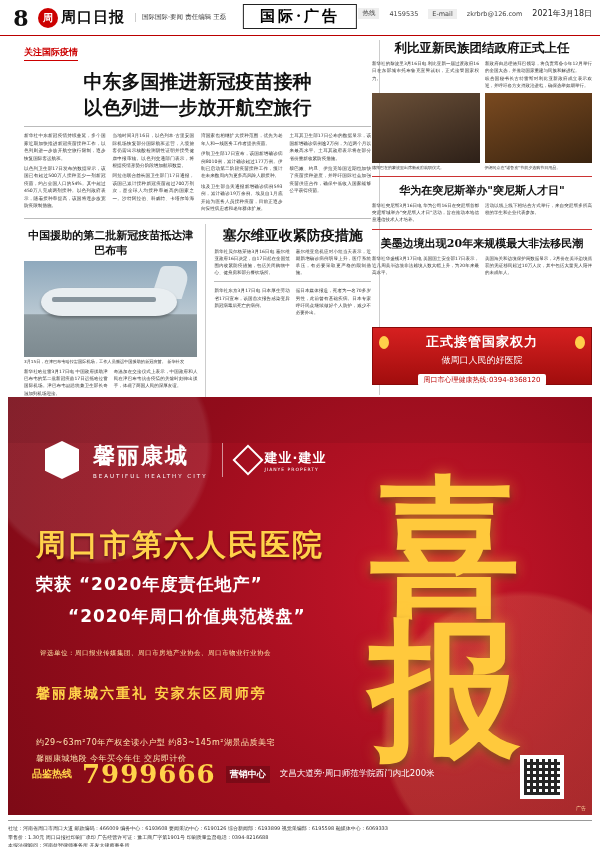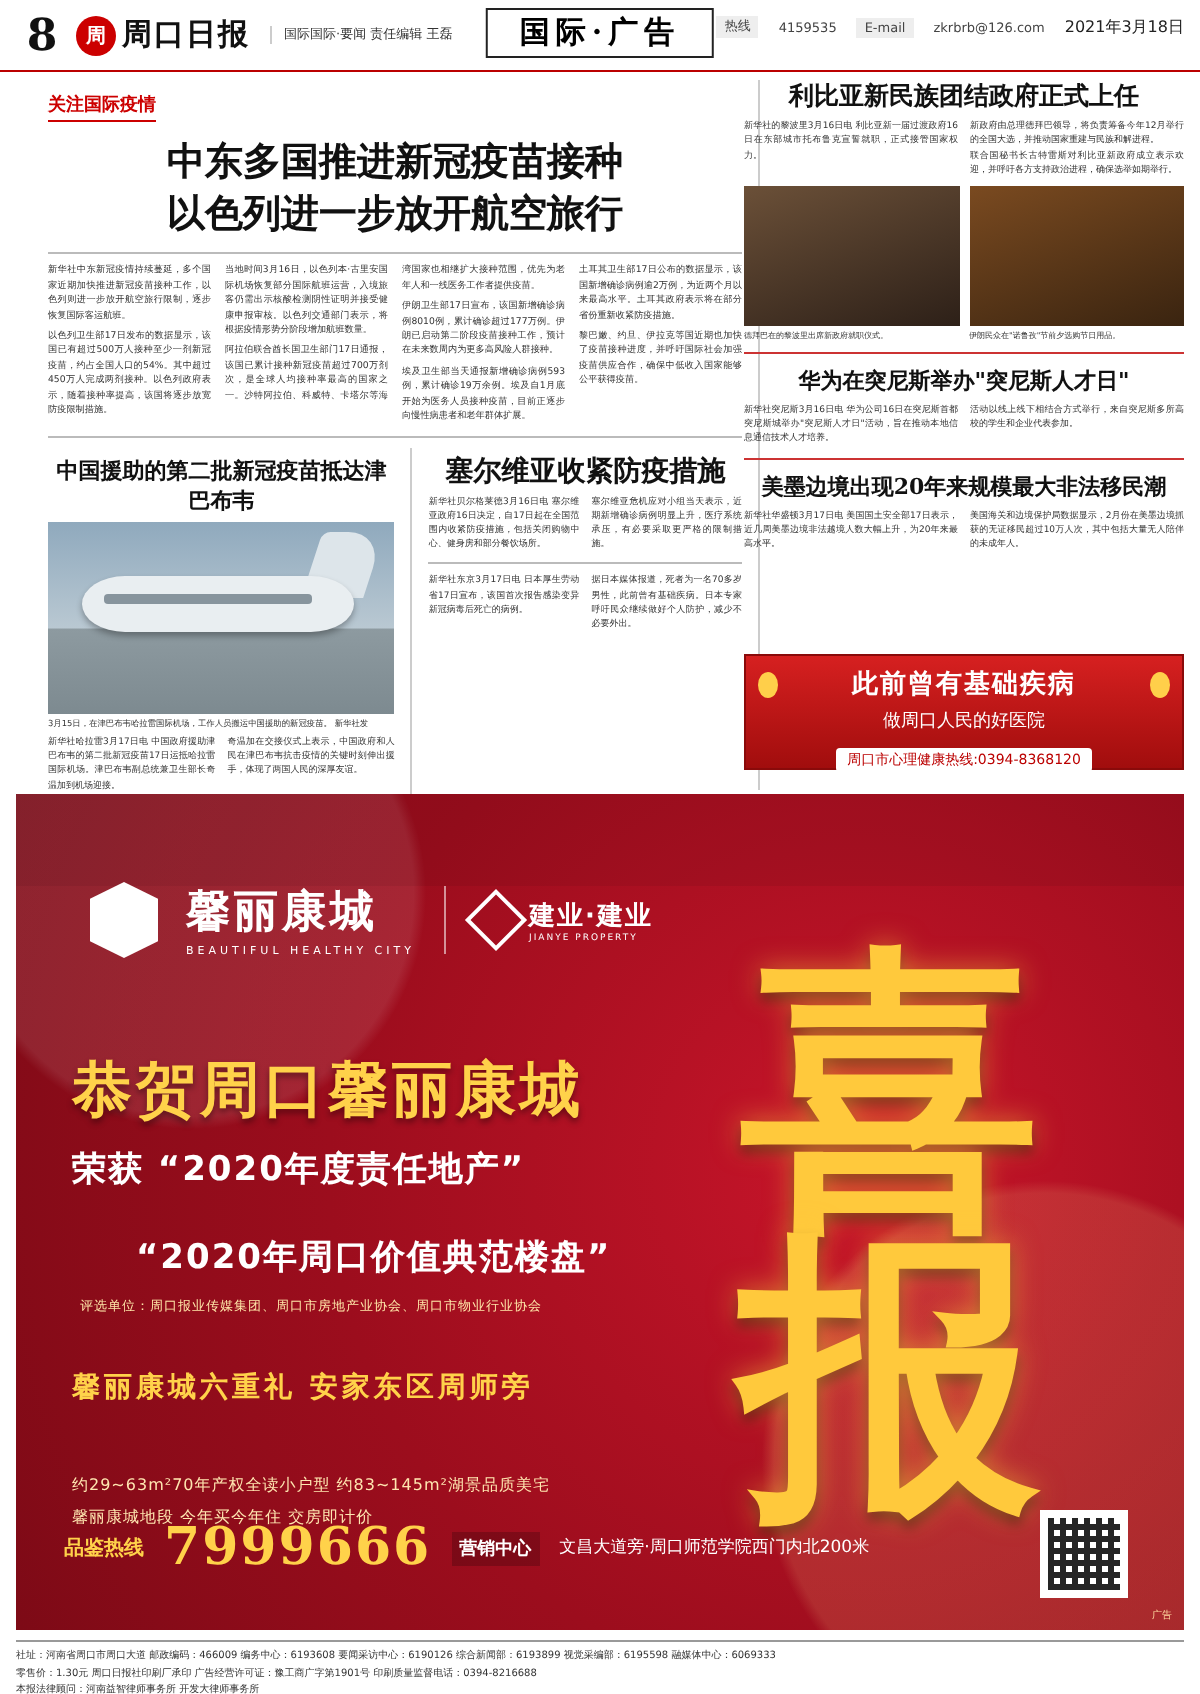--- a/index.html
+++ b/index.html
@@ -170,21 +170,21 @@
   .ad-logo2 .t2 { font-size: 13px; font-weight: bold; letter-spacing: 1px; }
   .ad-logo2 .t2 small { display: block; font-size: 4.5px; font-weight: normal; letter-spacing: 1px; }
 
   .ad-h1 {
     position: absolute; left: 28px; top: 128px;
     font-size: 30px; font-weight: bold; color: #ffd24a; letter-spacing: 2px;
     font-family: "DejaVu Serif", "Liberation Serif", serif;
     text-shadow: 0 2px 3px rgba(0,0,0,.4);
   }
   .ad-h2 { position: absolute; left: 28px; top: 176px; font-size: 17px; font-weight: bold; letter-spacing: 1px; }
-  .ad-h3 { position: absolute; left: 60px; top: 220px; font-size: 17px; font-weight: bold; letter-spacing: 1px; }
+  .ad-h3 { position: absolute; left: 60px; top: 208px; font-size: 17px; font-weight: bold; letter-spacing: 1px; }
   .ad-note { position: absolute; left: 32px; top: 252px; font-size: 6.5px; color: #ffe6a8; letter-spacing: .5px; }
 
   .ad-slogan { position: absolute; left: 28px; top: 288px; font-size: 14px; font-weight: bold; color: #ffd24a; letter-spacing: 2px; }
   .ad-line2 { position: absolute; left: 28px; top: 316px; font-size: 12px; font-weight: bold; color: #fff; letter-spacing: 1px; }
   .ad-line3 { position: absolute; left: 28px; top: 340px; font-size: 8px; color: #ffe6b0; letter-spacing: .5px; }
   .ad-line4 { position: absolute; left: 28px; top: 356px; font-size: 8px; color: #ffe6b0; letter-spacing: .5px; }
 
   .xibao {
     position: absolute; right: 52px; top: 120px; width: 170px; height: 200px;
     font-size: 150px; font-weight: bold; color: #ffc93c; line-height: .95;
@@ -322,21 +322,21 @@
     <div class="rt-sub2">美墨边境出现20年来规模最大非法移民潮</div>
     <div class="rt-body">
       <p>新华社华盛顿3月17日电 美国国土安全部17日表示，近几周美墨边境非法越境人数大幅上升，为20年来最高水平。</p>
       <p>美国海关和边境保护局数据显示，2月份在美墨边境抓获的无证移民超过10万人次，其中包括大量无人陪伴的未成年人。</p>
     </div>
   </div>
 
   <div class="hospital-ad">
     <div class="lantern l"></div>
     <div class="lantern r"></div>
-    <div class="h1">此前曾有基础疾病</div>
+    <div class="h1">正式接管国家权力</div>
     <div class="h2">做周口人民的好医院</div>
     <div class="h3">周口市心理健康热线:0394-8368120</div>
   </div>
 
   <div class="big-ad">
     <div class="ad-texture"></div>
     <div class="ad-top-strip"></div>
 
     <div class="ad-logo">
       <div class="crest"></div>
@@ -347,21 +347,21 @@
       <div class="divider"></div>
       <div class="ad-logo2">
         <div class="mk"></div>
         <div class="t2">
           <span>建业·建业</span>
           <small>JIANYE PROPERTY</small>
         </div>
       </div>
     </div>
 
-    <div class="ad-h1">恭贺周口馨丽康城</div>
+    <div class="ad-h1">周口市第六人民医院</div>
     <div class="ad-h2">
       <span>荣获</span>
       <span>“2020年度责任地产”</span>
     </div>
     <div class="ad-h3">“2020年周口价值典范楼盘”</div>
     <div class="ad-note">评选单位：周口报业传媒集团、周口市房地产业协会、周口市物业行业协会</div>
 
     <div class="ad-slogan">馨丽康城六重礼    安家东区周师旁</div>
     <div class="ad-line3">约29~63m²70年产权全读小户型                   约83~145m²湖景品质美宅</div>
     <div class="ad-line4">馨丽康城地段  今年买今年住        交房即计价</div>

